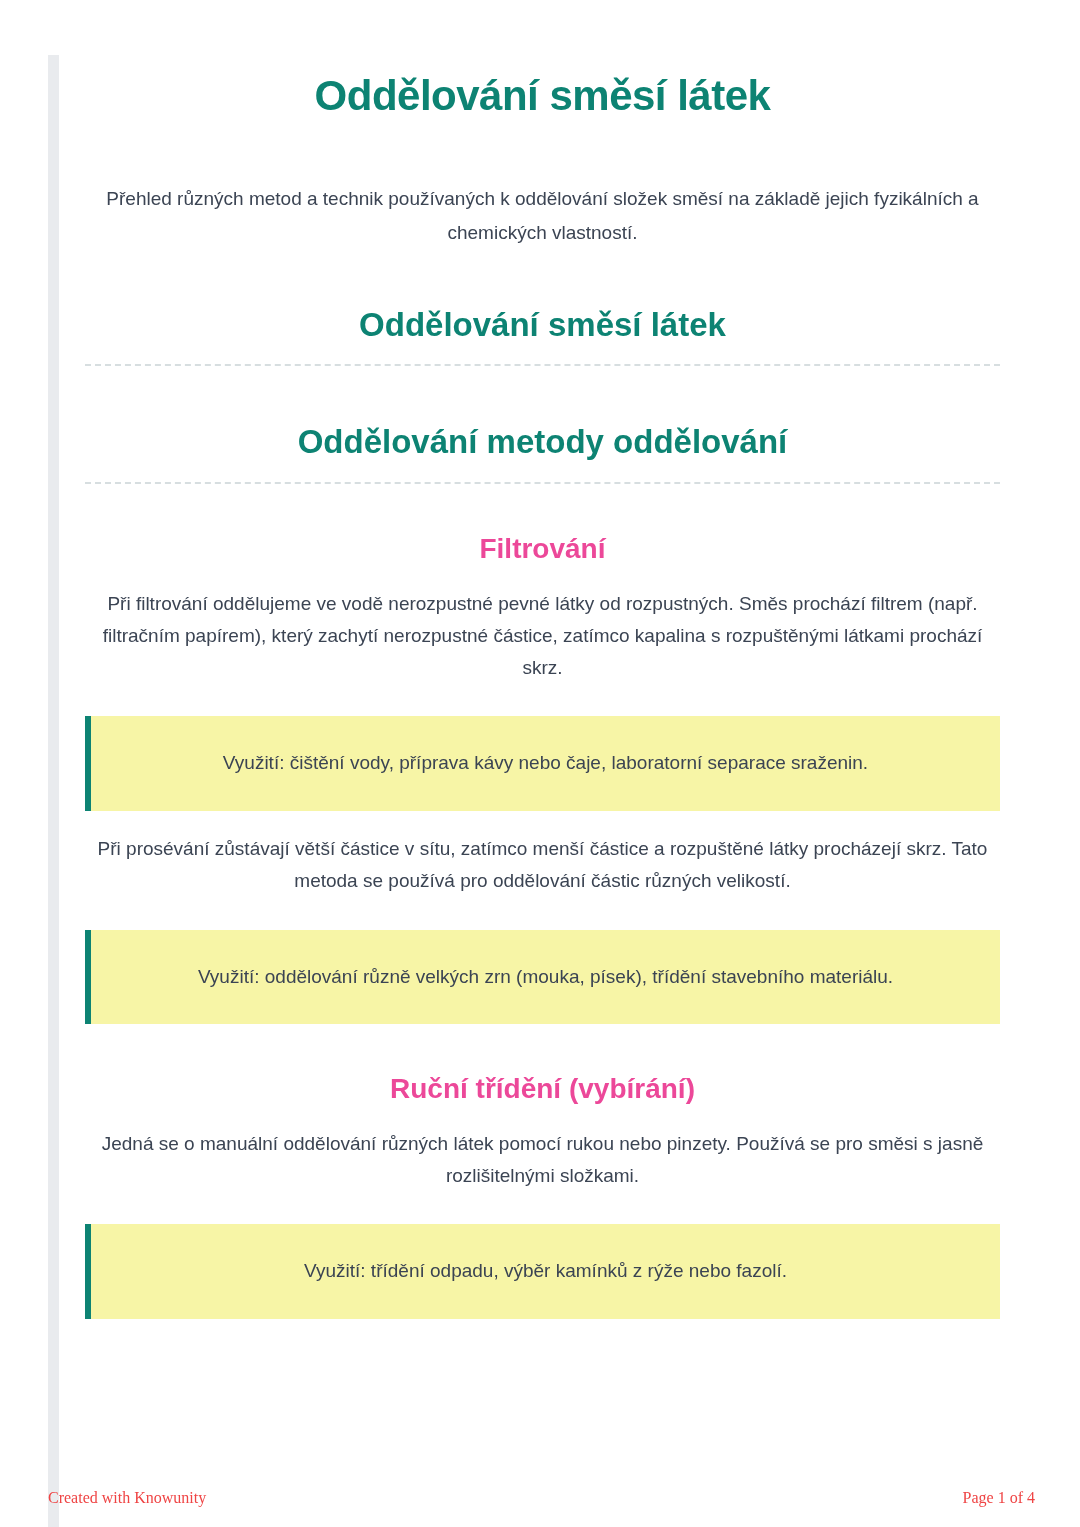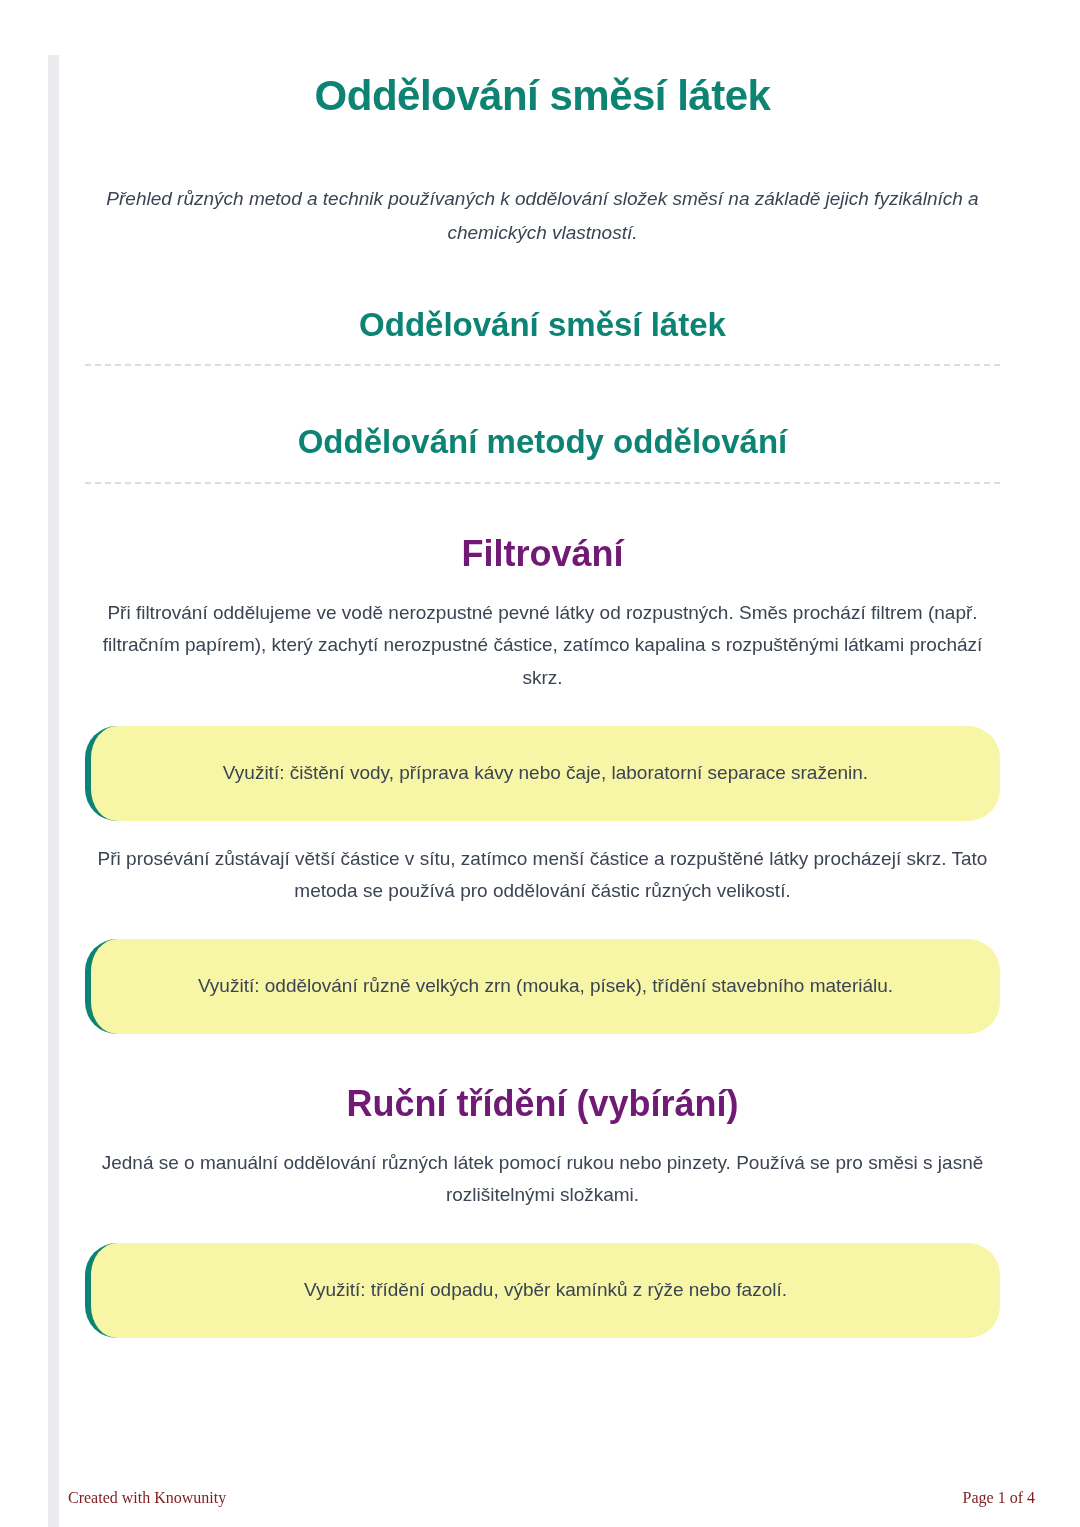--- a/index.html
+++ b/index.html
@@ -30,72 +30,69 @@
   h1.doc-title {
     margin: 0;
     font-size: 42px;
     line-height: 1.15;
     font-weight: 700;
     color: #0d8373;
     letter-spacing: -0.5px;
   }
   p.intro {
     margin: 62px 0 0 0;
-    font-style: italic;
     font-size: 19px;
     line-height: 1.75;
     color: #3b4453;
   }
   h2.section-heading {
     margin: 56px 0 0 0;
     font-size: 33px;
     line-height: 1.2;
     font-weight: 700;
     color: #0d8373;
     padding-bottom: 20px;
     border-bottom: 2px dashed #d7dee0;
   }
   h3.sub-heading {
     margin: 48px 0 0 0;
-    font-size: 36px;
+    font-size: 28px;
     line-height: 1.2;
     font-weight: 700;
-    color: #701a75;
+    color: #ec4899;
   }
   p.body-text {
     margin: 22px 0 0 0;
     font-size: 19px;
     line-height: 1.7;
     color: #3b4453;
   }
   .callout {
     margin-top: 32px;
     background: #f7f5a6;
     border-left: 6px solid #0d8373;
     padding: 33px 30px;
-    border-radius: 32px;
   }
   .callout p {
     margin: 0;
     font-size: 19px;
     line-height: 1.5;
     color: #3b4453;
   }
   .footer {
     position: absolute;
     left: 48px;
     right: 45px;
     bottom: 20px;
     display: flex;
     justify-content: space-between;
     align-items: baseline;
     font-family: "Liberation Serif", serif;
     font-size: 16px;
-    color: #7f1d1d;
-    margin-left: 20px;
+    color: #ef4444;
   }
 </style>
 </head>
 <body>
 
 <div class="page">
 
   <div class="edge-bar"></div>
 
   <div class="content">

